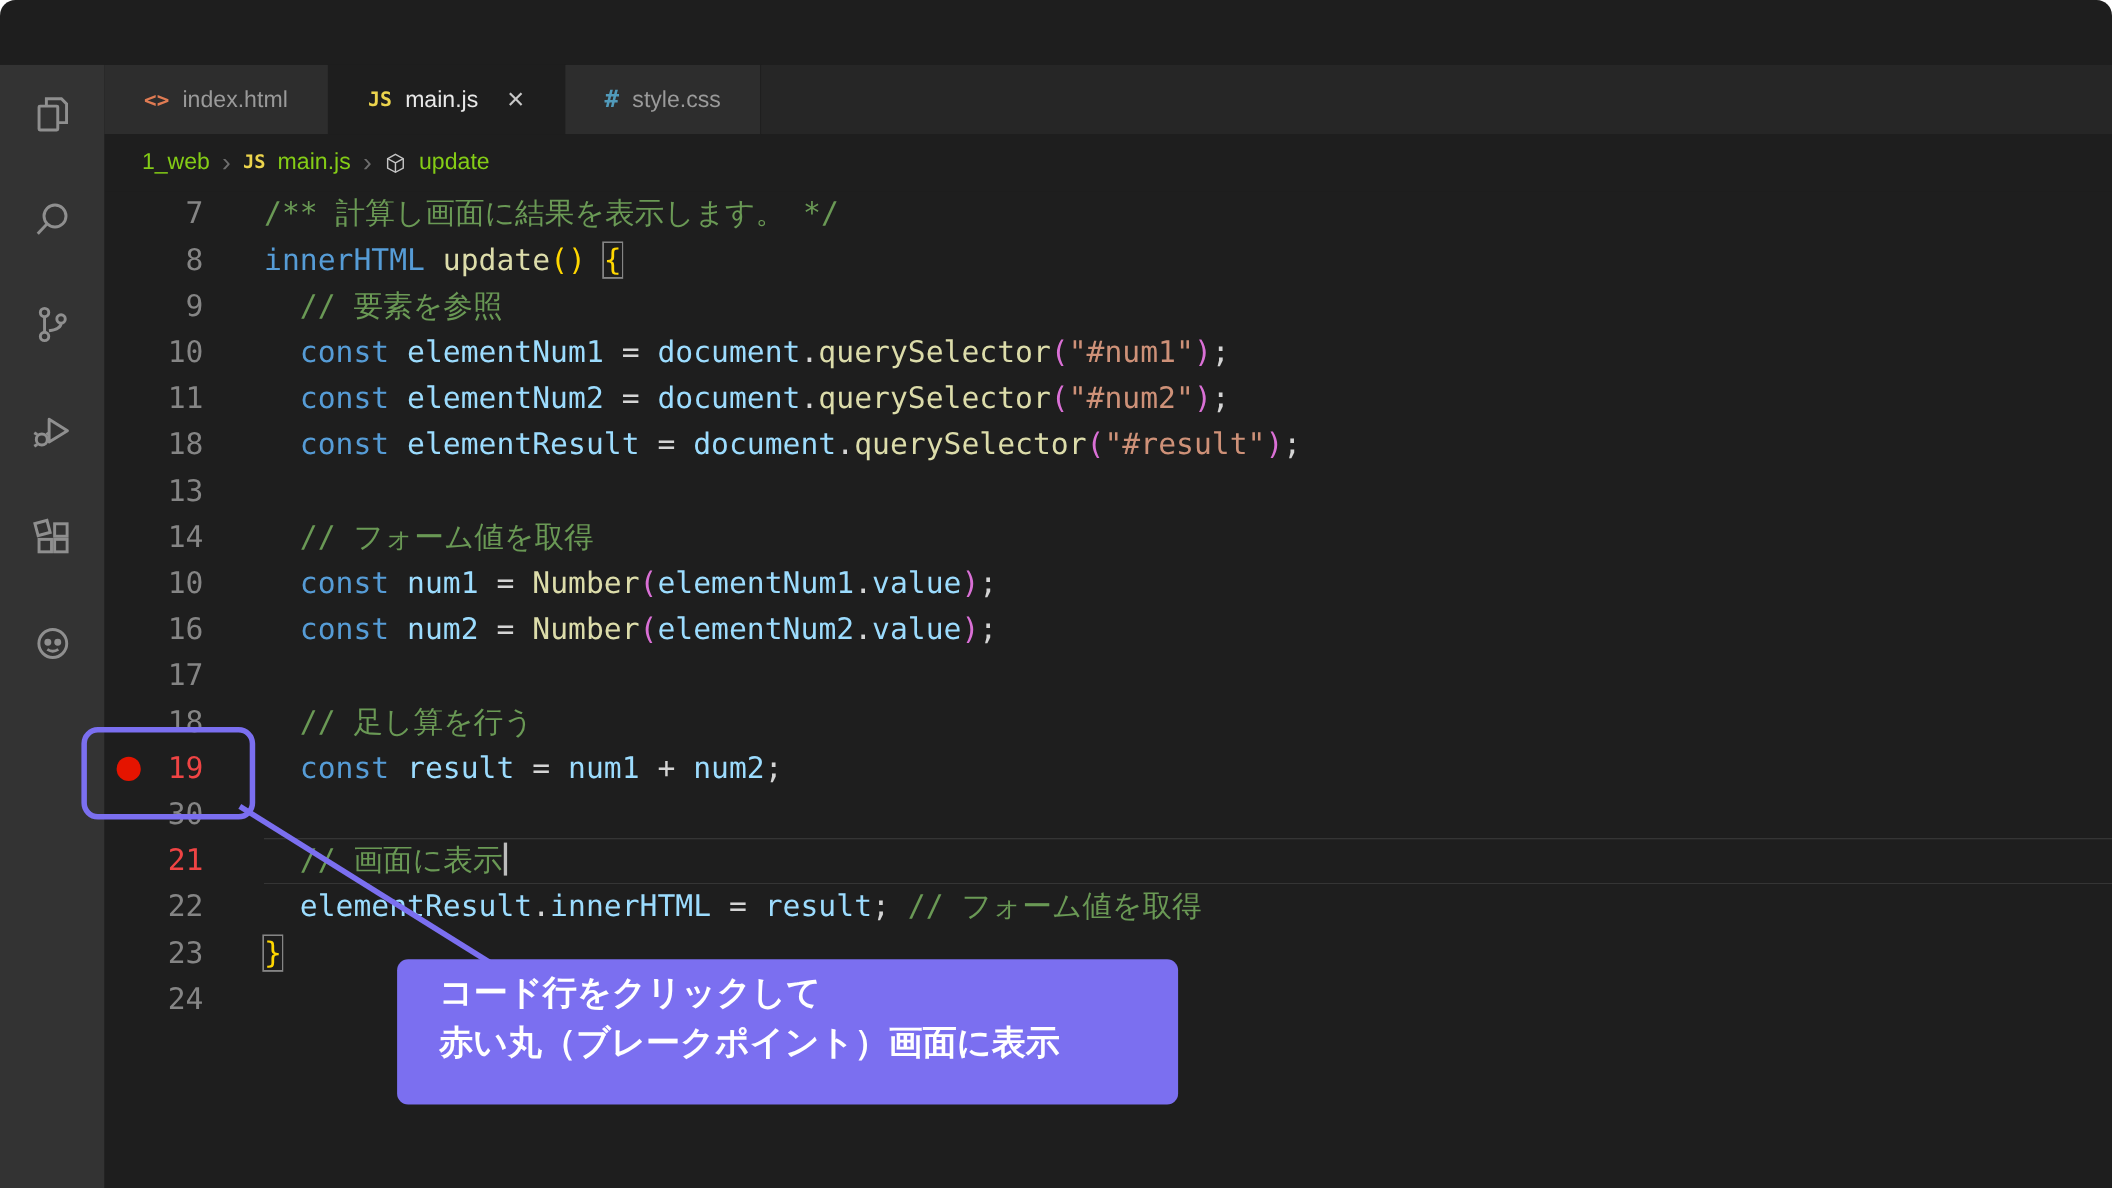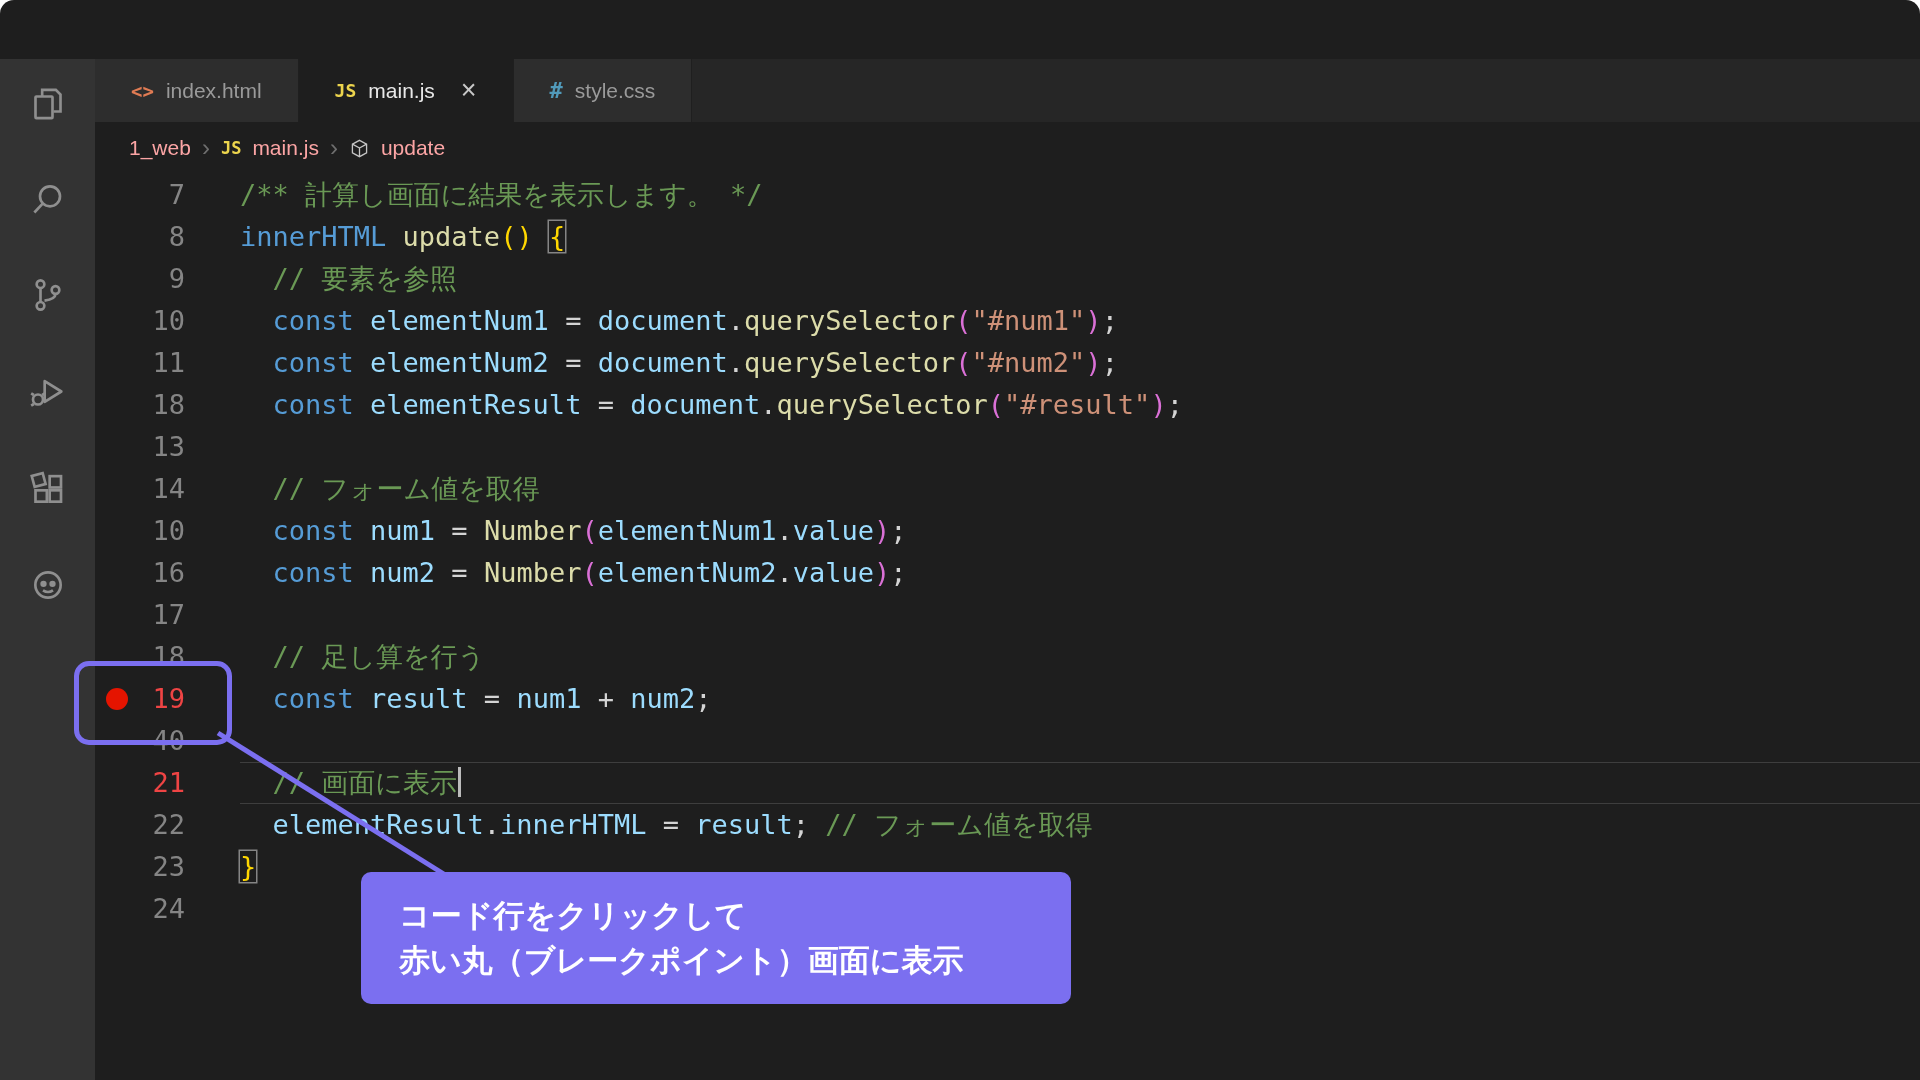--- a/index.html
+++ b/index.html
@@ -27,21 +27,21 @@
   .icon-html{color:#e07b53;font-size:19px;}
   .icon-js{color:#ecd44d;font-size:18px;}
   .icon-css{color:#519aba;font-size:22px;}
   .tab-close{font-size:27px;color:#c8c8c8;margin-left:14px;line-height:1;}
 
   
   .breadcrumb{position:absolute;top:122px;left:95px;right:0;height:52px;background:#1e1e1e;
     display:flex;align-items:center;gap:11px;padding-left:34px;font-size:21px;color:#a9a9a9;}
   .bc-sep{color:#6e6e6e;font-size:24px;line-height:1;}
   .bc-js{color:#ecd44d;font-weight:bold;font-size:17px;font-family:"DejaVu Sans Mono","Liberation Mono",monospace;}
-  .bc-item{color:#fca5a5;}
+  .bc-item{color:#84cc16;}
 
   
   .editor{position:absolute;top:174px;left:95px;right:0;bottom:0;background:#1e1e1e;
     font-family:"DejaVu Sans Mono","Liberation Mono",monospace;font-size:27px;}
   .code-line{display:flex;height:42px;line-height:42px;}
   .gutter{width:145px;flex-shrink:0;display:flex;}
   .bp-slot{width:44px;display:flex;align-items:center;justify-content:center;}
   .bp-dot{width:22px;height:22px;border-radius:50%;background:var(--bp,#e51400);}
   .line-number{flex:1;text-align:right;padding-right:55px;color:#858585;}
   .line-number.bright{color:#ef4444;}
@@ -56,21 +56,21 @@
   .tok.b1{color:var(--b1,#ffd700);}
   .tok.b2{color:var(--b2,#da70d6);}
   .tok.bm{color:var(--b1,#ffd700);box-shadow:0 0 0 1.5px #858585;}
   .caret{display:inline-block;width:3px;height:30px;background:#bcbcbc;vertical-align:-5px;margin-left:1px;}
 
   
   .annotation-rect{position:absolute;left:74px;top:661px;width:148px;height:74px;
     border:5px solid var(--accent,#7b6ff0);border-radius:15px;pointer-events:none;}
   .overlay-svg{position:absolute;inset:0;width:1920px;height:1080px;pointer-events:none;}
   .tooltip{position:absolute;left:361px;top:872px;width:710px;height:132px;background:var(--accent,#7b6ff0);
-    border-radius:10px;box-sizing:border-box;padding:21px 0 0 38px;color:#ffffff;font-weight:bold;
+    border-radius:10px;box-sizing:border-box;padding:8px 0 0 38px;color:#ffffff;font-weight:bold;
     font-size:31px;line-height:45px;pointer-events:none;}
 </style>
 </head>
 <body>
 
 <div class="window">
 
 
   <div class="activitybar">
     <div class="ab-item" style="top:5px">
@@ -240,21 +240,21 @@
             <span class="bp-slot">
               <span class="bp-dot"></span>
             </span>
             <span class="line-number bright">19</span>
           </div>
           <div class="code-text"><span class="tok pl">  </span><span class="tok kw">const</span><span class="tok pl"> </span><span class="tok vr">result</span><span class="tok pl"> = </span><span class="tok vr">num1</span><span class="tok pl"> + </span><span class="tok vr">num2</span><span class="tok pl">;</span></div>
         </div>
         <div class="code-line">
           <div class="gutter">
             <span class="bp-slot"></span>
-            <span class="line-number">40</span>
+            <span class="line-number">30</span>
           </div>
           <div class="code-text"></div>
         </div>
         <div class="code-line active">
           <div class="gutter">
             <span class="bp-slot"></span>
             <span class="line-number bright">21</span>
           </div>
           <div class="code-text"><span class="tok pl">  </span><span class="tok cm">// 画面に表示</span><span class="caret"></span></div>
         </div>

